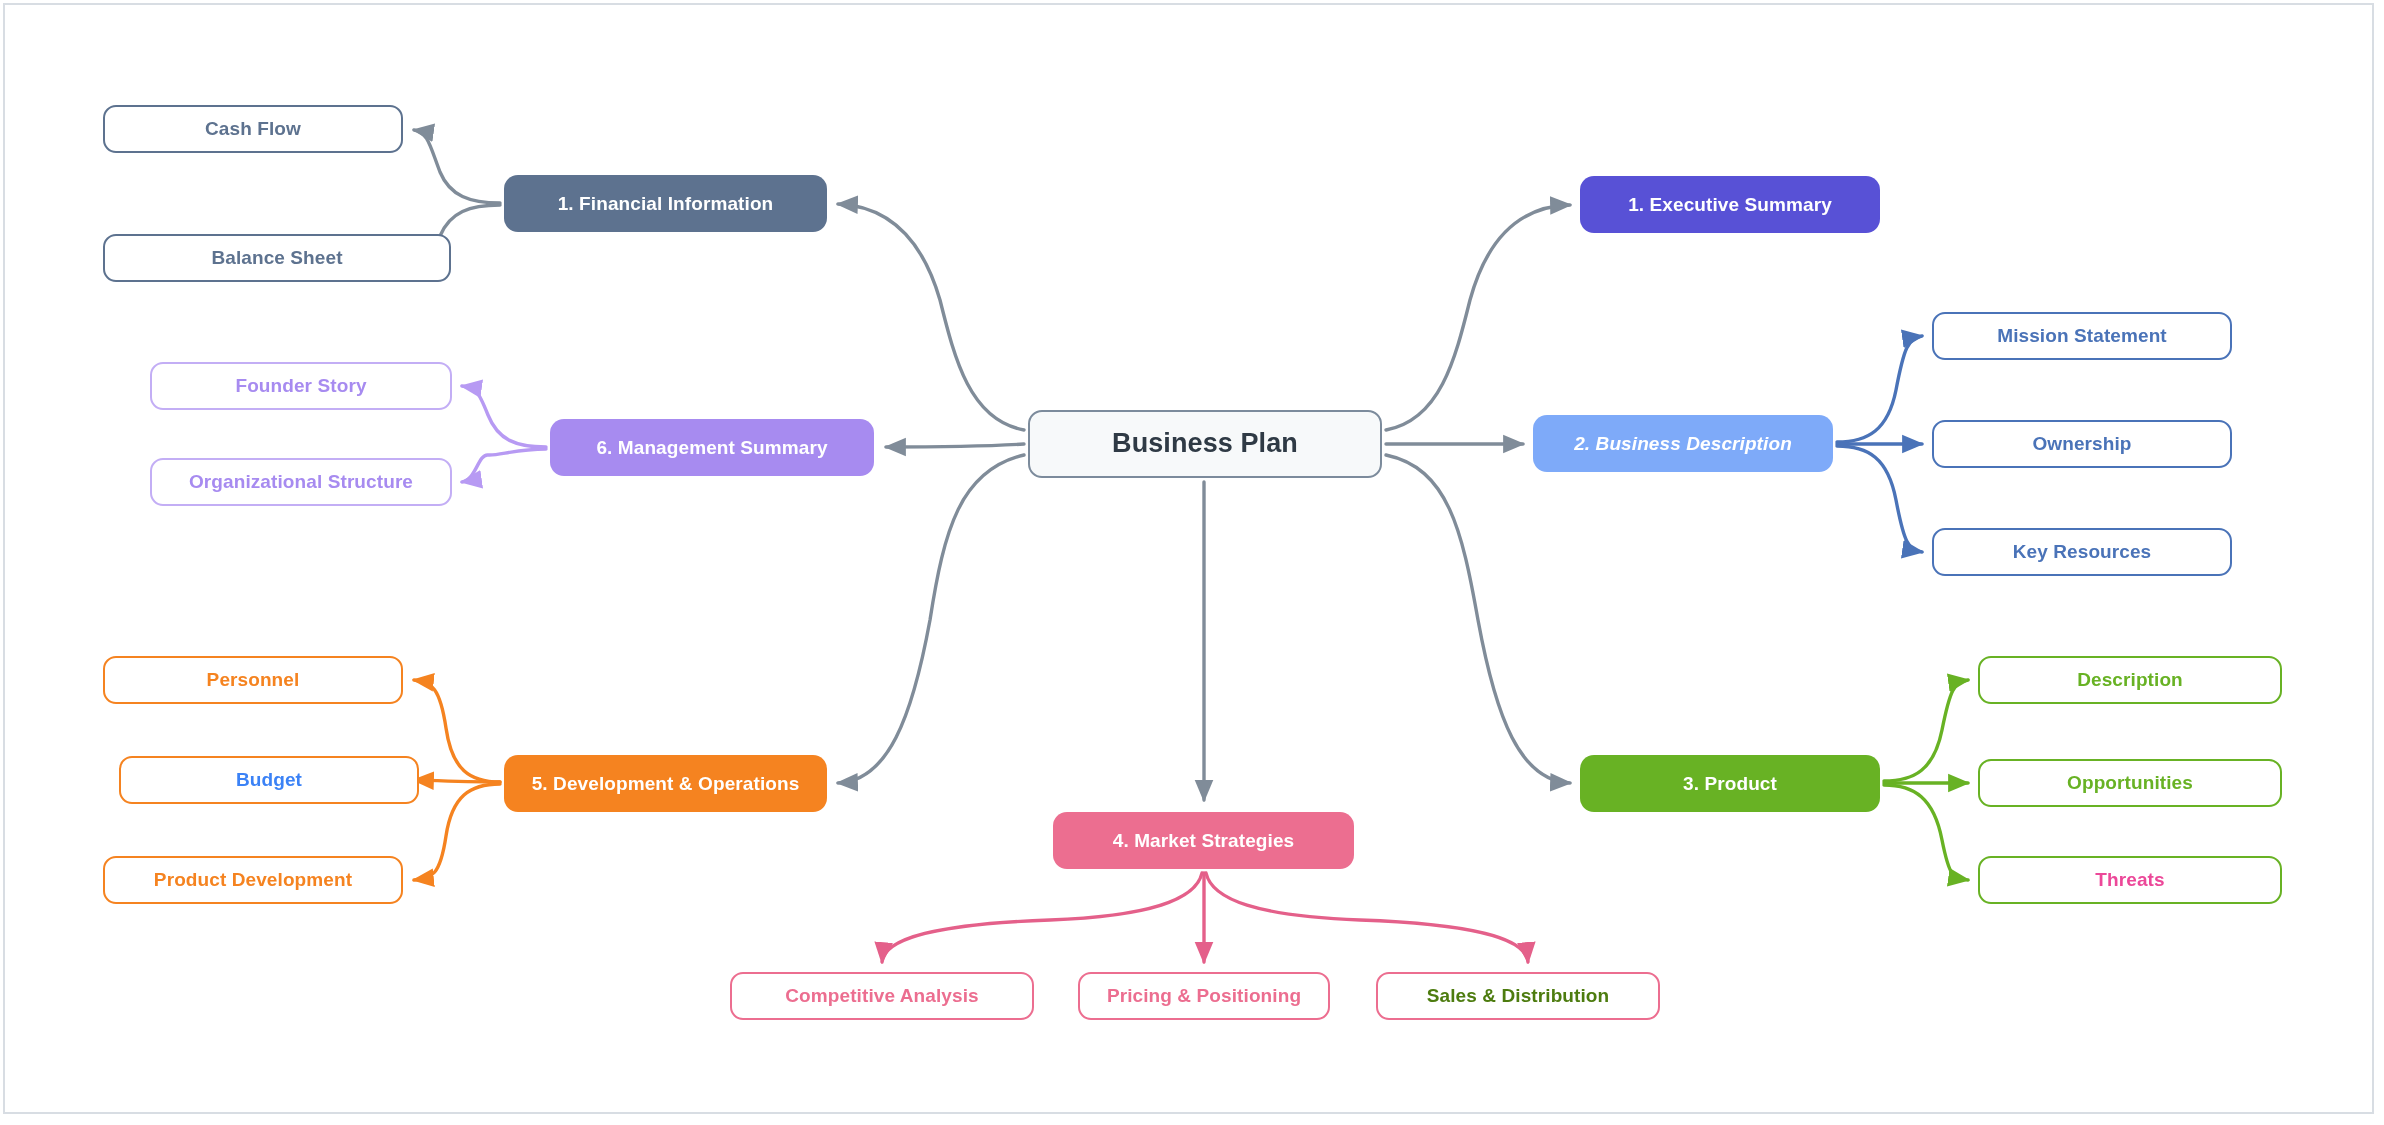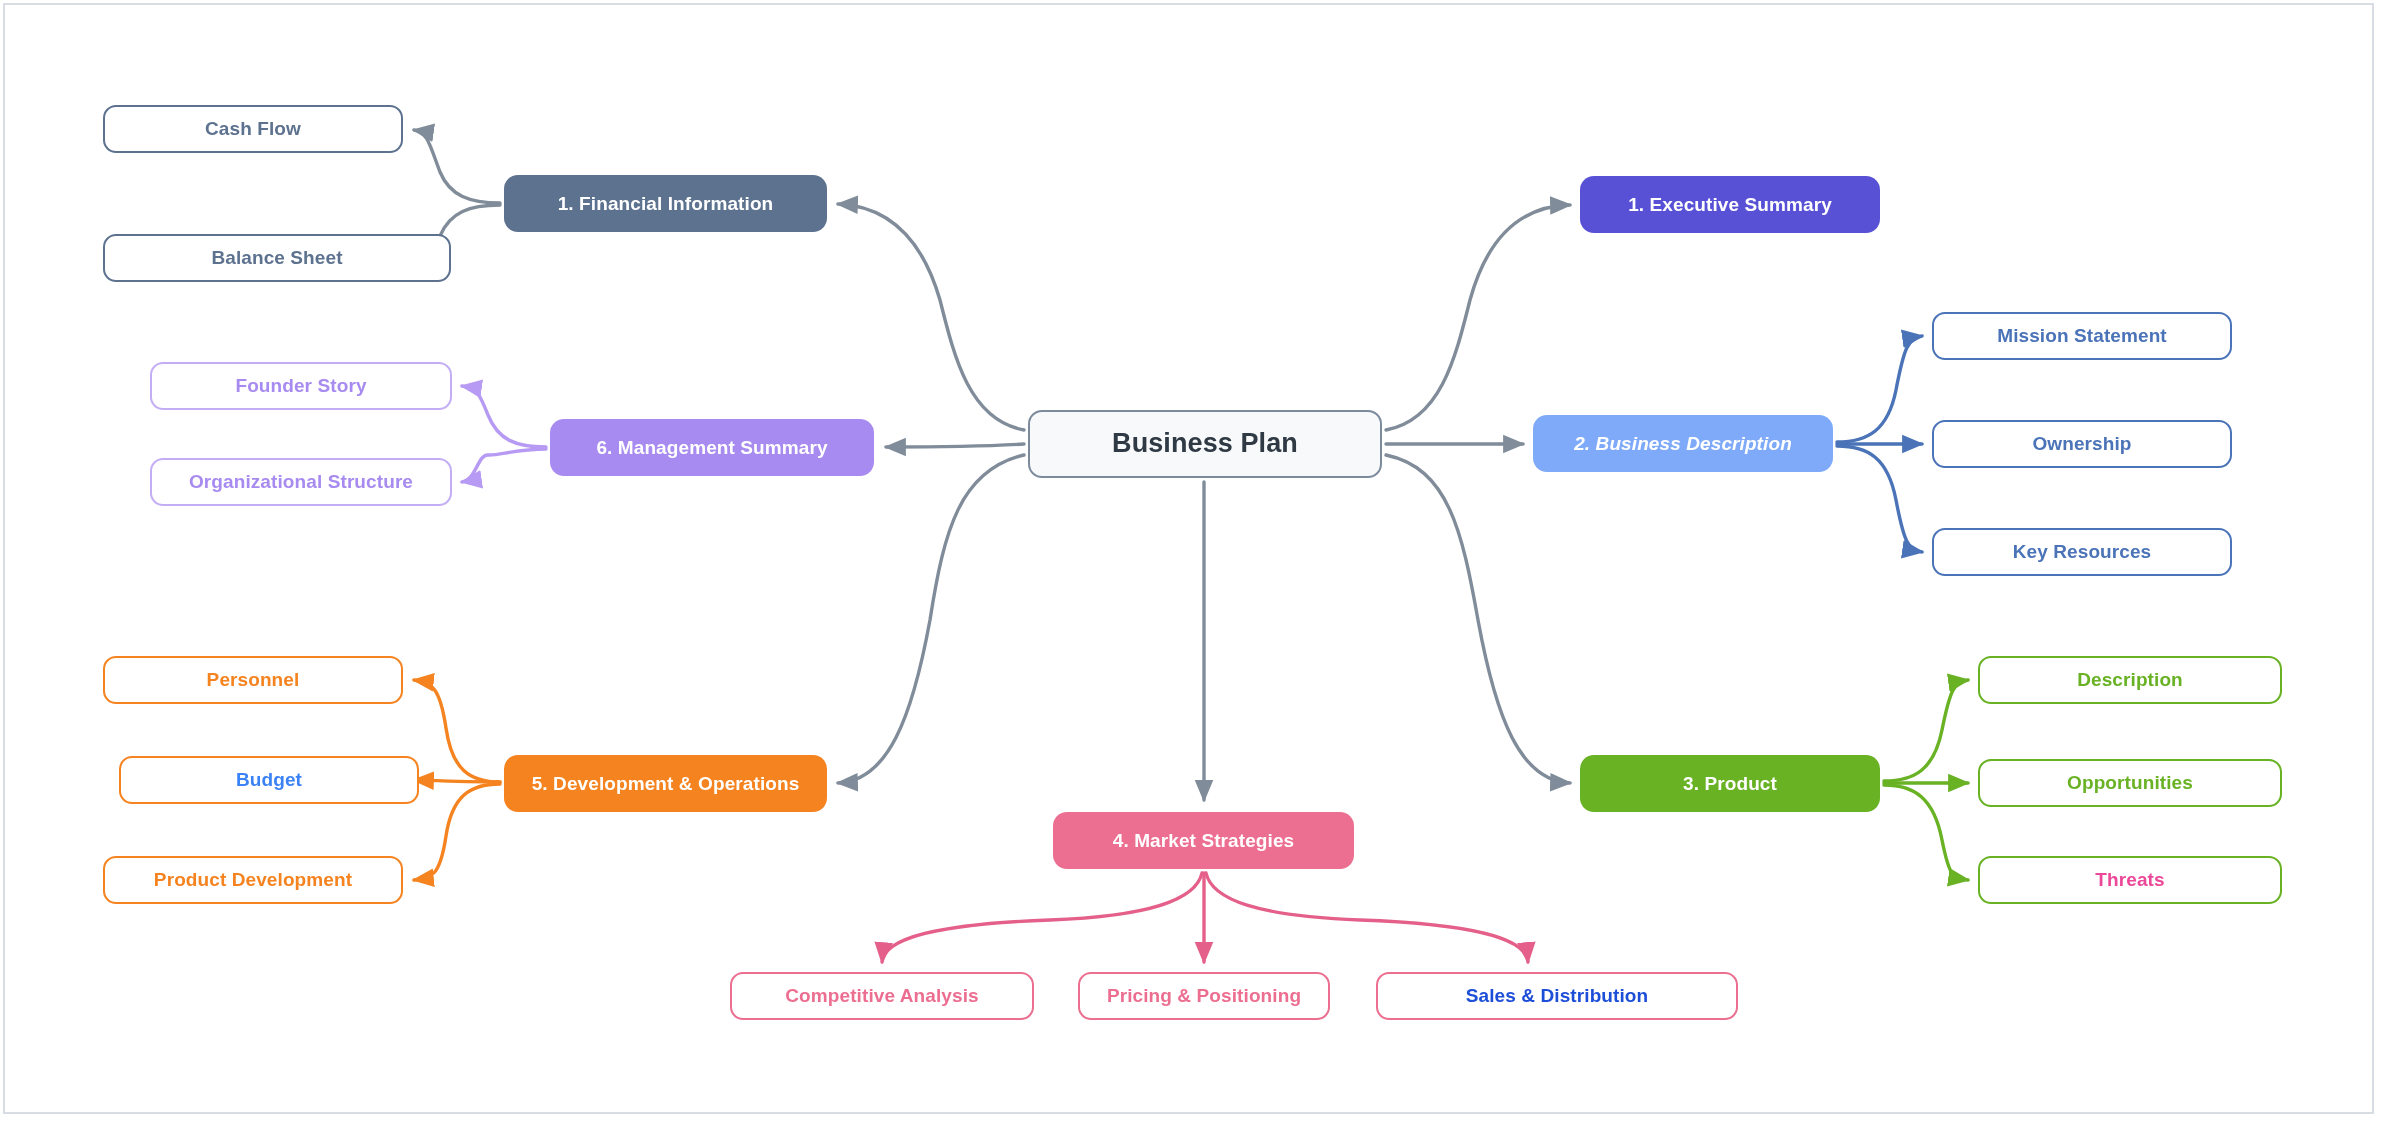--- a/index.html
+++ b/index.html
@@ -158,17 +158,17 @@
 
   <div class="node main" style="left:1053px;top:812px;width:301px;height:57px;background:#ec6e90;">
     <span class="lbl">4. Market Strategies</span>
   </div>
   <div class="node leaf" style="left:1078px;top:972px;width:252px;height:48px;border-color:#ec6e90;color:#ec6e90;">
     <span class="lbl">Pricing &amp; Positioning</span>
   </div>
   <div class="node leaf" style="left:730px;top:972px;width:304px;height:48px;border-color:#ec6e90;color:#ec6e90;">
     <span class="lbl">Competitive Analysis</span>
   </div>
-  <div class="node leaf" style="left:1376px;top:972px;width:362px;height:48px;border-color:#ec6e90;color:#1d4ed8;">
+  <div class="node leaf" style="left:1376px;top:972px;width:284px;height:48px;border-color:#ec6e90;color:#4d7c0f;">
     <span class="lbl">Sales &amp; Distribution</span>
   </div>
 
 </div>
 
 </body></html>

